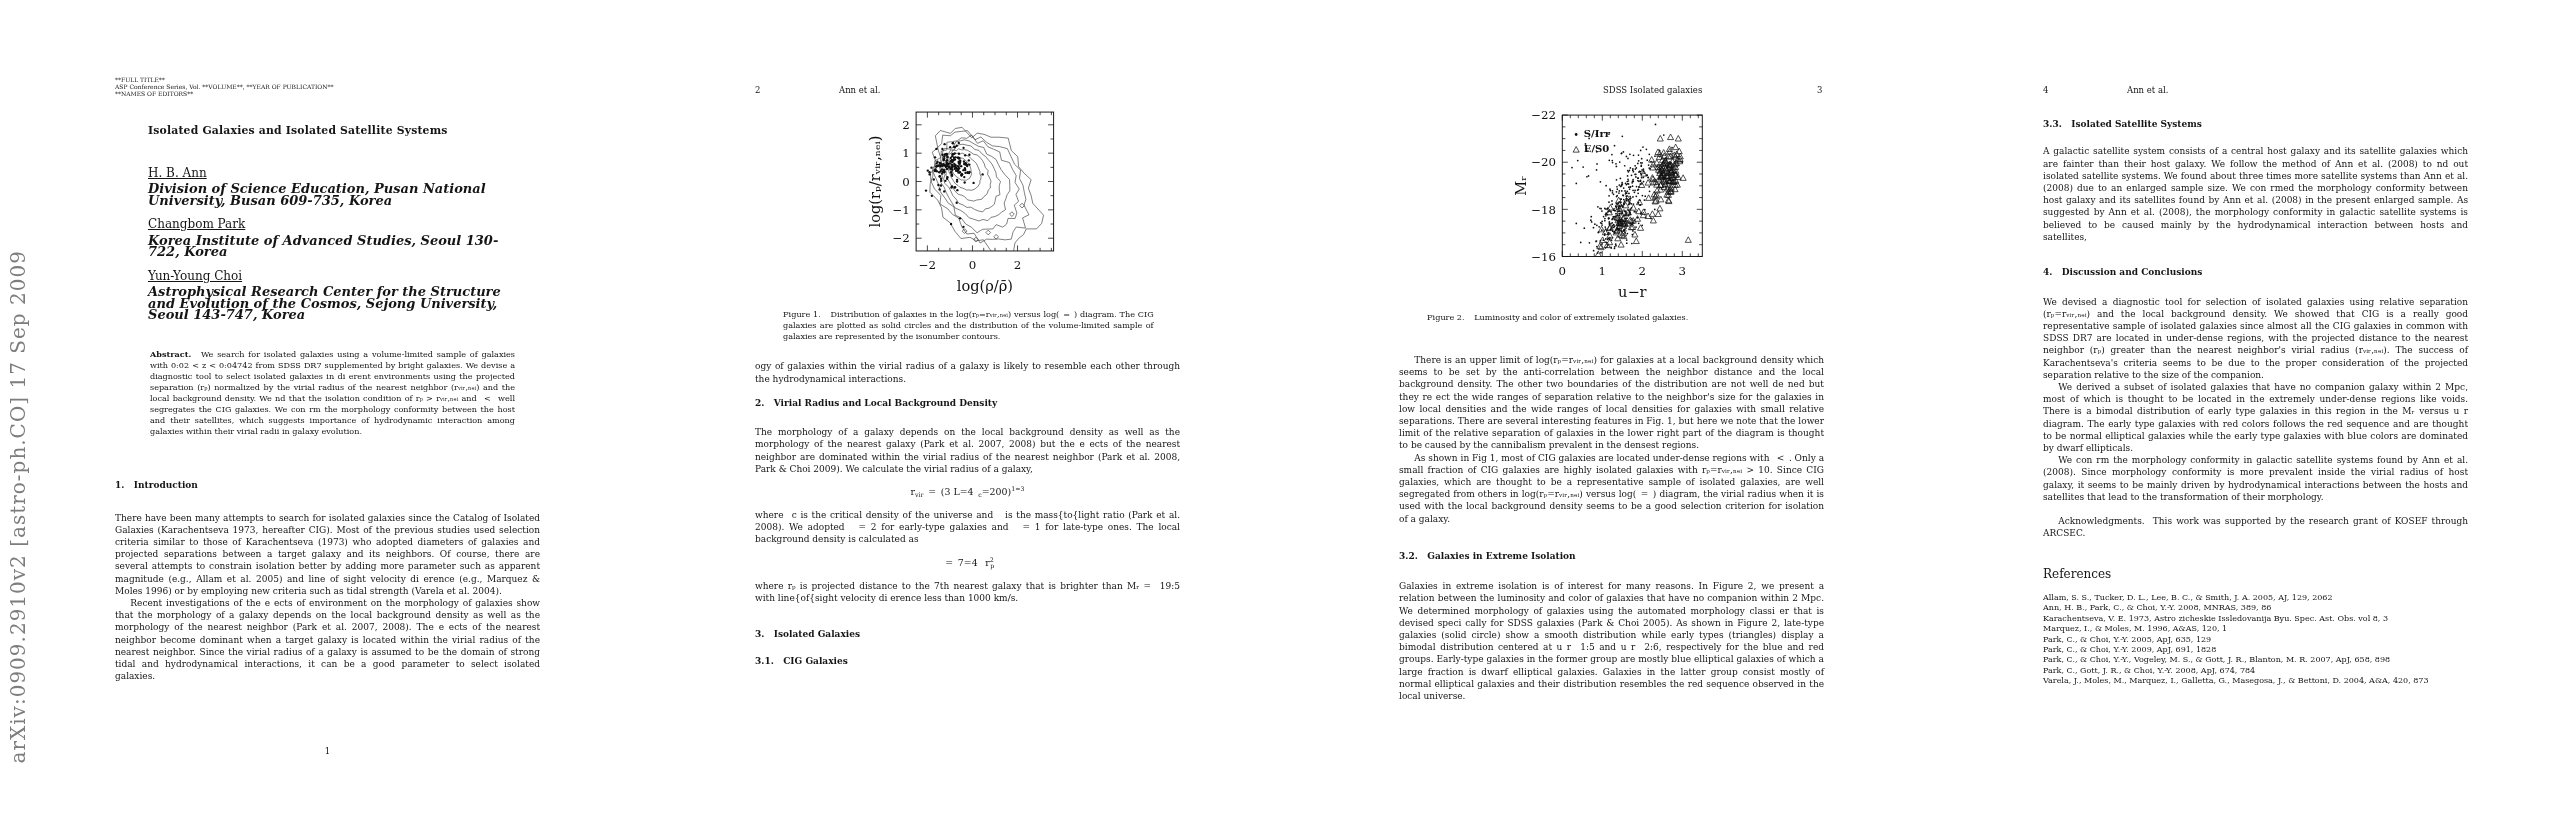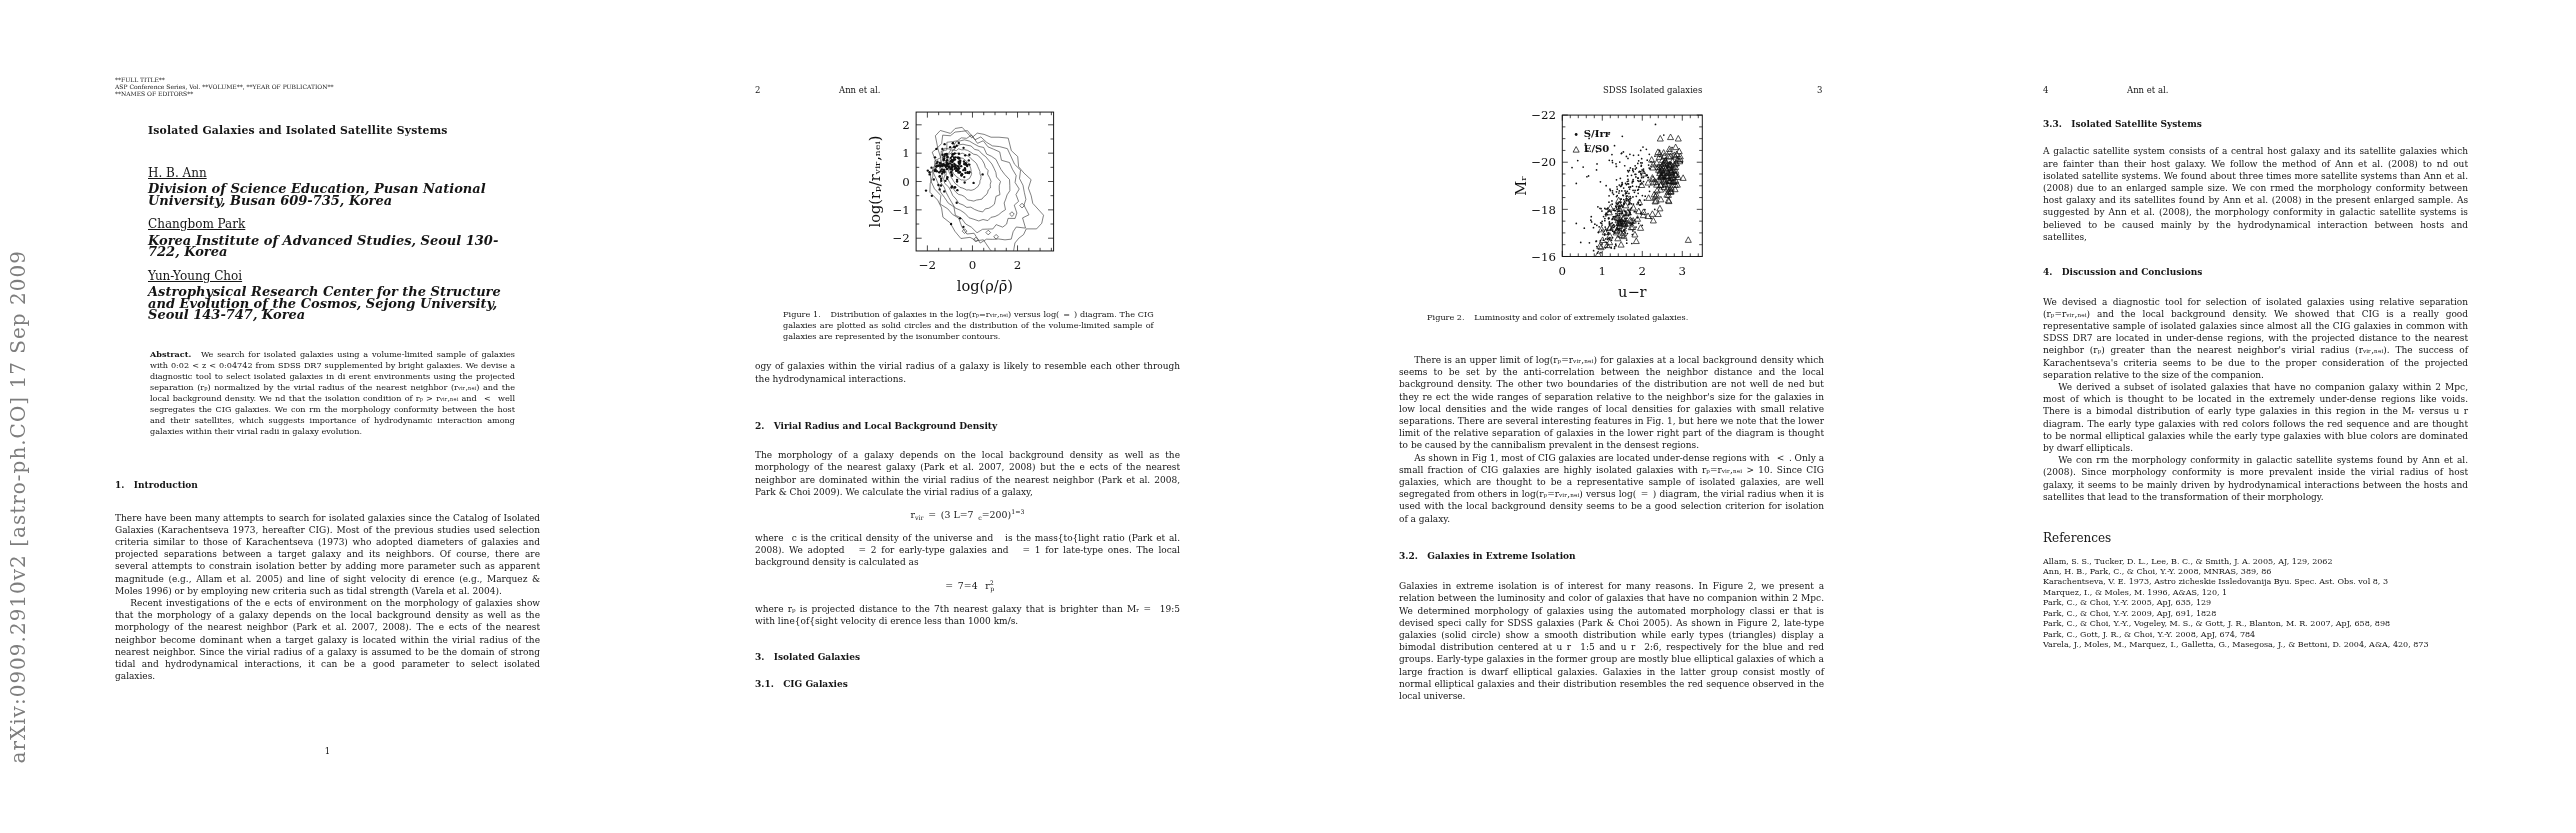--- a/index.html
+++ b/index.html
@@ -335,23 +335,23 @@
           <circle cx="290.42622950819674" cy="143.6122448979592" r="1.7" fill="#111"></circle>
           <circle cx="282.3114754098361" cy="174.22448979591837" r="1.7" fill="#111"></circle>
           <circle cx="295.29508196721315" cy="166.0612244897959" r="1.7" fill="#111"></circle>
           <circle cx="272.57377049180326" cy="127.28571428571428" r="1.7" fill="#111"></circle>
           <circle cx="314.7704918032787" cy="115.04081632653062" r="1.7" fill="#111"></circle>
           <circle cx="300.1639344262295" cy="178.3061224489796" r="1.7" fill="#111"></circle>
         </g>
       </svg>
     <div class="caption"><span class="cap-label">Figure 1.</span><span>Distribution of galaxies in the log(rₚ=rᵥᵢᵣ,ₙₑᵢ) versus log( = ) diagram. The CIG galaxies are plotted as solid circles and the distribution of the volume-limited sample of galaxies are represented by the isonumber contours.</span></div>
     <p style="margin-top:18px;">ogy of galaxies within the virial radius of a galaxy is likely to resemble each other through the hydrodynamical interactions.</p>
-    <p class="sec" style="margin-top:36px;">2.   Virial Radius and Local Background Density</p>
+    <p class="sec" style="margin-top:13px;">2.   Virial Radius and Local Background Density</p>
     <p style="margin-top:17.4px;">The morphology of a galaxy depends on the local background density as well as the morphology of the nearest galaxy (Park et al. 2007, 2008) but the e ects of the nearest neighbor are dominated within the virial radius of the nearest neighbor (Park et al. 2008, Park &amp; Choi 2009). We calculate the virial radius of a galaxy,</p>
-    <div class="equation"><span>r</span><span class="eqsub">vir</span><span> = (3 L=7 </span><span class="eqsub">c</span><span>=200)</span><span class="eqsup">1=3</span></div>
+    <div class="equation"><span>r</span><span class="eqsub">vir</span><span> = (3 L=4 </span><span class="eqsub">c</span><span>=200)</span><span class="eqsup">1=3</span></div>
     <p>where  c is the critical density of the universe and   is the mass{to{light ratio (Park et al. 2008). We adopted   = 2 for early-type galaxies and   = 1 for late-type ones. The local background density is calculated as</p>
     <div class="equation"><span> = 7=4  r</span><span class="eqsup">2</span><span class="eqsub eqtight">p</span></div>
     <p>where rₚ is projected distance to the 7th nearest galaxy that is brighter than Mᵣ =  19:5 with line{of{sight velocity di erence less than 1000 km/s.</p>
     <p class="sec" style="margin-top:25px;">3.   Isolated Galaxies</p>
     <p class="sec" style="margin-top:16px;">3.1.   CIG Galaxies</p>
   </div>
 </div>
 
 <div class="page" id="page3">
   <div class="runhead" style="left:315px;">SDSS Isolated galaxies</div>
@@ -1035,20 +1035,21 @@
 <div class="page" id="page4">
   <div class="runhead" style="left:111px;">4</div>
   <div class="runhead" style="left:195px;">Ann et al.</div>
   <div class="col">
     <p class="sec" style="margin-top:119px;">3.3.   Isolated Satellite Systems</p>
     <p style="margin-top:15.3px;">A galactic satellite system consists of a central host galaxy and its satellite galaxies which are fainter than their host galaxy. We follow the method of Ann et al. (2008) to  nd out isolated satellite systems. We found about three times more satellite systems than Ann et al. (2008) due to an enlarged sample size. We con rmed the morphology conformity between host galaxy and its satellites found by Ann et al. (2008) in the present enlarged sample. As suggested by Ann et al. (2008), the morphology conformity in galactic satellite systems is believed to be caused mainly by the hydrodynamical interaction between hosts and satellites,</p>
     <p class="sec" style="margin-top:23.6px;">4.   Discussion and Conclusions</p>
     <p style="margin-top:18px;">We devised a diagnostic tool for selection of isolated galaxies using relative separation (rₚ=rᵥᵢᵣ,ₙₑᵢ) and the local background density. We showed that CIG is a really good representative sample of isolated galaxies since almost all the CIG galaxies in common with SDSS DR7 are located in under-dense regions, with the projected distance to the nearest neighbor (rₚ) greater than the nearest neighbor's virial radius (rᵥᵢᵣ,ₙₑᵢ). The success of Karachentseva's criteria seems to be due to the proper consideration of the projected separation relative to the size of the companion.</p>
     <p class="ind">We derived a subset of isolated galaxies that have no companion galaxy within 2 Mpc, most of which is thought to be located in the extremely under-dense regions like voids. There is a bimodal distribution of early type galaxies in this region in the Mᵣ versus u r diagram. The early type galaxies with red colors follows the red sequence and are thought to be normal elliptical galaxies while the early type galaxies with blue colors are dominated by dwarf ellipticals.</p>
     <p class="ind">We con rm the morphology conformity in galactic satellite systems found by Ann et al. (2008). Since morphology conformity is more prevalent inside the virial radius of host galaxy, it seems to be mainly driven by hydrodynamical interactions between the hosts and satellites that lead to the transformation of their morphology.</p>
+    <p class="ind ack"><span>Acknowledgments.</span>&nbsp;&nbsp;<span>This work was supported by the research grant of KOSEF through ARCSEC.</span></p>
     <p class="refs-title">References</p>
     <div class="refs">
       <p>Allam, S. S., Tucker, D. L., Lee, B. C., &amp; Smith, J. A. 2005, AJ, 129, 2062</p>
       <p>Ann, H. B., Park, C., &amp; Choi, Y.-Y. 2008, MNRAS, 389, 86</p>
       <p>Karachentseva, V. E. 1973, Astro zicheskie Issledovanija Byu. Spec. Ast. Obs. vol 8, 3</p>
       <p>Marquez, I., &amp; Moles, M. 1996, A&amp;AS, 120, 1</p>
       <p>Park, C., &amp; Choi, Y.-Y. 2005, ApJ, 635, 129</p>
       <p>Park, C., &amp; Choi, Y.-Y. 2009, ApJ, 691, 1828</p>
       <p>Park, C., &amp; Choi, Y.-Y., Vogeley, M. S., &amp; Gott, J. R., Blanton, M. R. 2007, ApJ, 658, 898</p>
       <p>Park, C., Gott, J. R., &amp; Choi, Y.-Y. 2008, ApJ, 674, 784</p>

